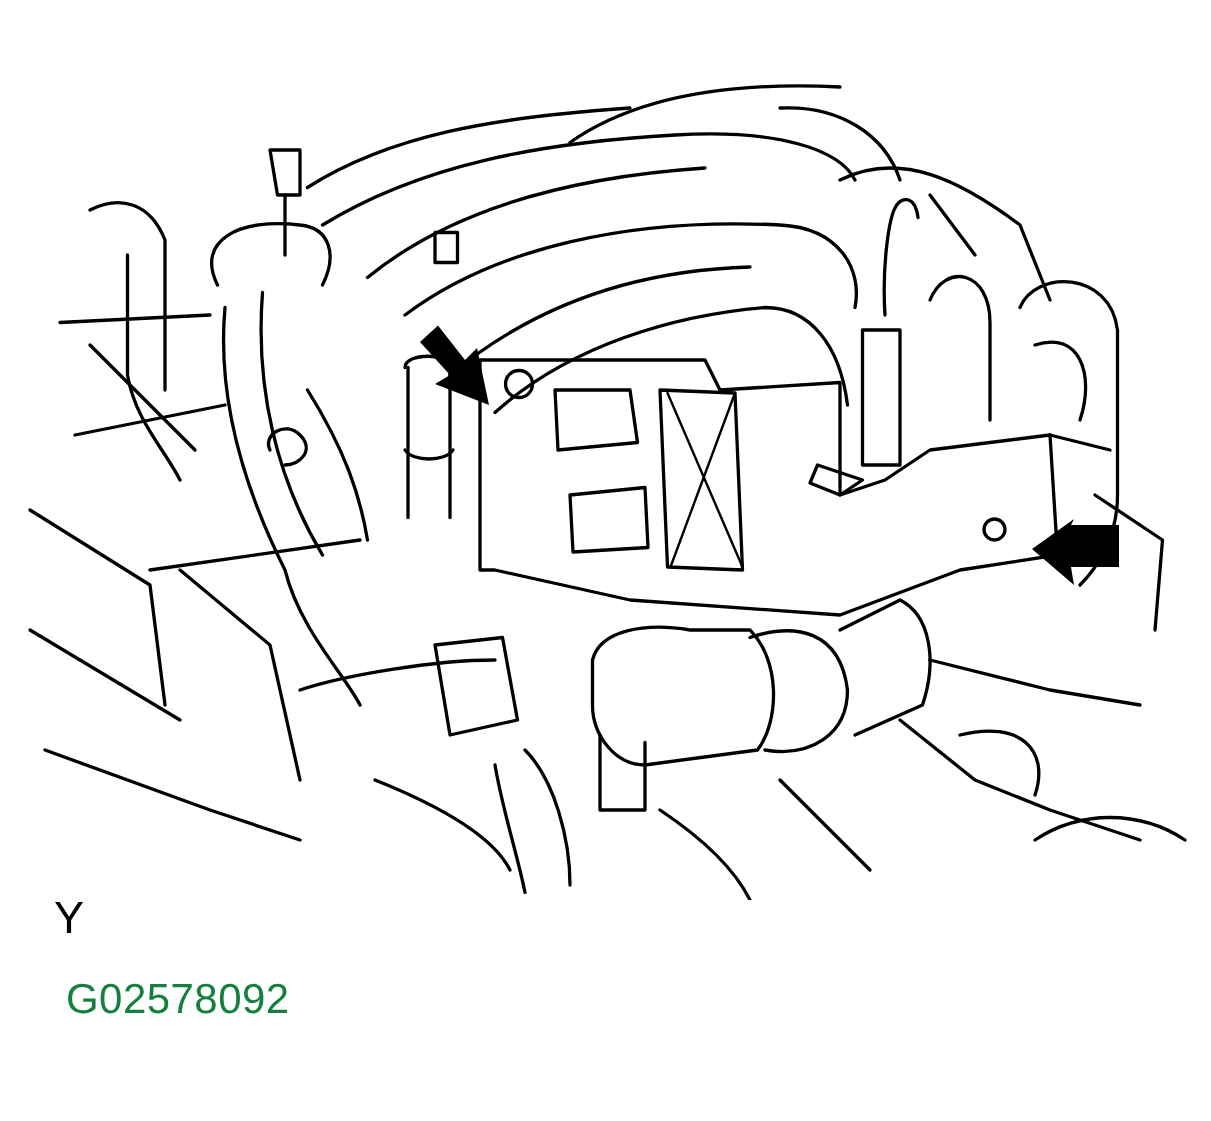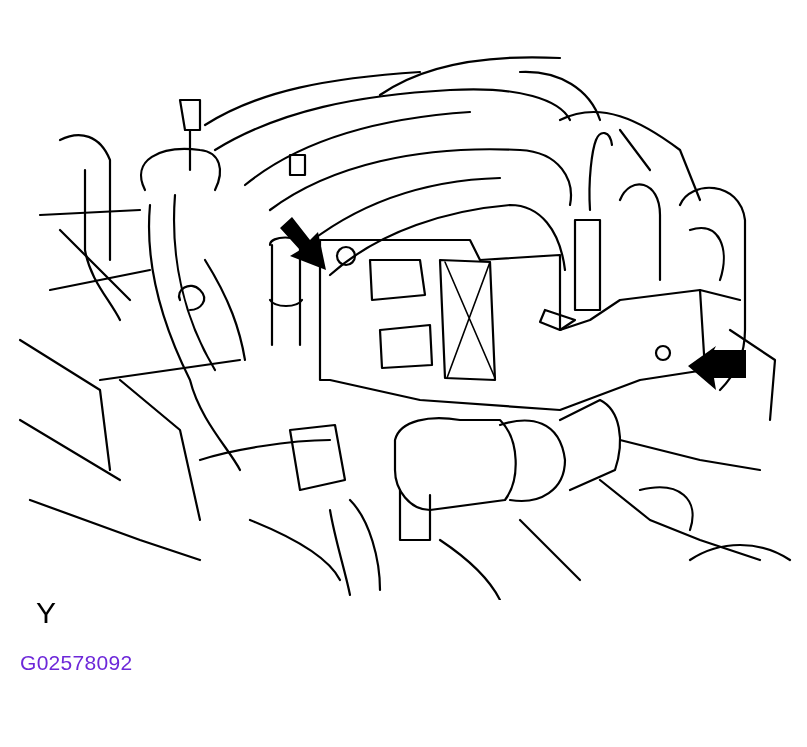--- a/index.html
+++ b/index.html
@@ -2,21 +2,21 @@
 <html><head>
   <meta charset="utf-8">
   <style>
     html, body { margin: 0; padding: 0; background: #ffffff; }
     body { width: 807px; height: 747px; position: relative; overflow: hidden; font-family: "Liberation Sans", sans-serif; }
     #figure { position: absolute; left: 0; top: 0; width: 807px; height: 600px; }
     #figure svg { width: 807px; height: 600px; display: block; }
     .ln { fill: none; stroke: #000; stroke-width: 2.2; stroke-linecap: round; stroke-linejoin: round; }
     .thin { fill: none; stroke: #000; stroke-width: 1.6; stroke-linecap: round; stroke-linejoin: round; }
     .view-label { position: absolute; left: 36px; top: 598px; font-size: 30px; color: #000; line-height: 1; }
-    .fig-id { position: absolute; left: 20px; top: 652px; font-size: 21px; color: #6d28d9; line-height: 1; letter-spacing: 0.3px; }
+    .fig-id { position: absolute; left: 44px; top: 652px; font-size: 28px; color: #15803d; line-height: 1; letter-spacing: 0.3px; }
   </style>
 </head>
 <body>
 
 <div id="figure">
   <svg viewBox="0 0 807 600" xmlns="http://www.w3.org/2000/svg">
 
     <g>
       <path class="ln" d="M205 125 C260 90, 330 78, 420 72"></path>
       <path class="ln" d="M215 150 C280 110, 360 95, 450 90 C520 86, 560 100, 570 120"></path>

